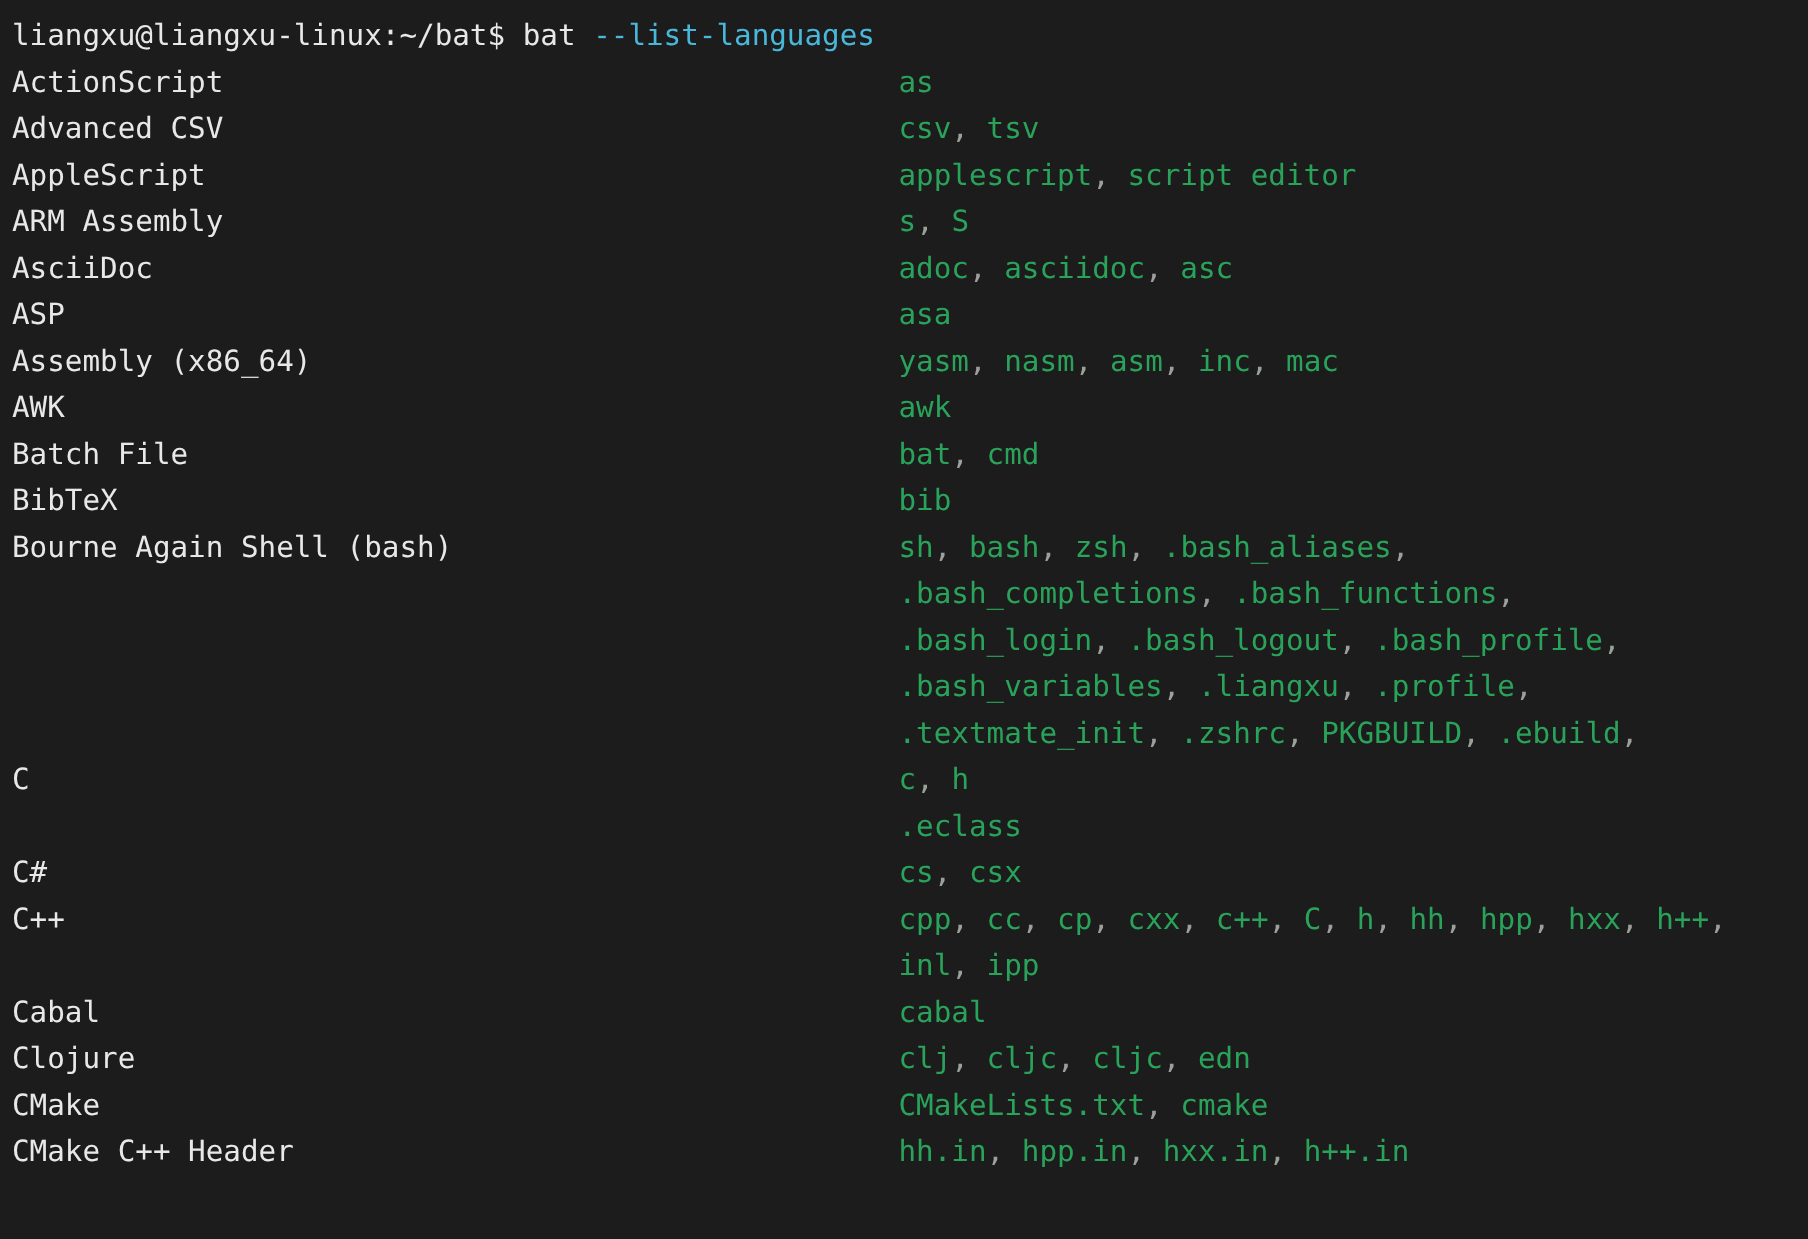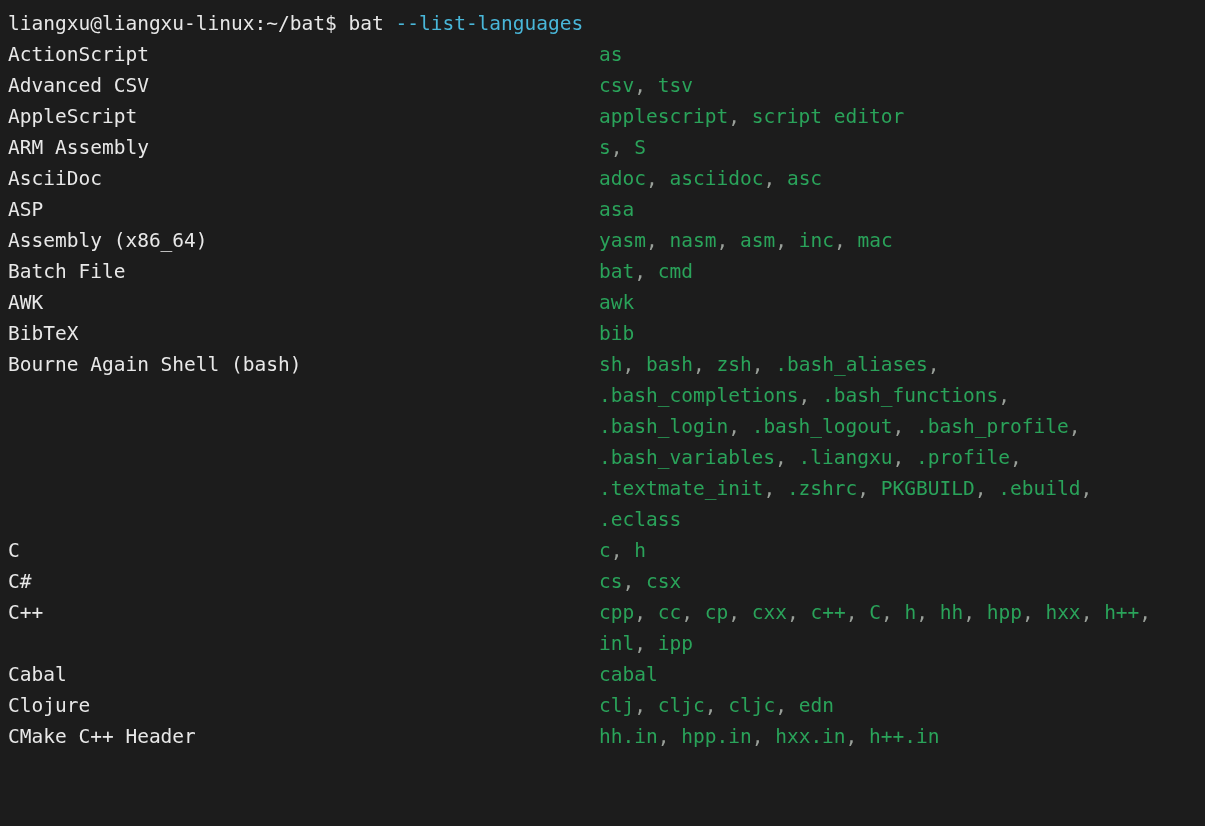--- a/index.html
+++ b/index.html
@@ -55,31 +55,32 @@
   <div class="prompt-line"><span class="prompt-user">liangxu@liangxu-linux:~/bat$ </span><span class="prompt-cmd">bat </span><span class="prompt-flag">--list-languages</span></div>
 
   <div id="lang-output">
       <div class="row"><span class="name">ActionScript</span><span class="exts"><span class="ext">as</span></span></div>
       <div class="row"><span class="name">Advanced CSV</span><span class="exts"><span class="ext">csv</span><span class="sep">,</span><span class="sep"> </span><span class="ext">tsv</span></span></div>
       <div class="row"><span class="name">AppleScript</span><span class="exts"><span class="ext">applescript</span><span class="sep">,</span><span class="sep"> </span><span class="ext">script editor</span></span></div>
       <div class="row"><span class="name">ARM Assembly</span><span class="exts"><span class="ext">s</span><span class="sep">,</span><span class="sep"> </span><span class="ext">S</span></span></div>
       <div class="row"><span class="name">AsciiDoc</span><span class="exts"><span class="ext">adoc</span><span class="sep">,</span><span class="sep"> </span><span class="ext">asciidoc</span><span class="sep">,</span><span class="sep"> </span><span class="ext">asc</span></span></div>
       <div class="row"><span class="name">ASP</span><span class="exts"><span class="ext">asa</span></span></div>
       <div class="row"><span class="name">Assembly (x86_64)</span><span class="exts"><span class="ext">yasm</span><span class="sep">,</span><span class="sep"> </span><span class="ext">nasm</span><span class="sep">,</span><span class="sep"> </span><span class="ext">asm</span><span class="sep">,</span><span class="sep"> </span><span class="ext">inc</span><span class="sep">,</span><span class="sep"> </span><span class="ext">mac</span></span></div>
+      <div class="row"><span class="name">AWK</span><span class="exts"><span class="ext">awk</span></span></div>
       <div class="row"><span class="name">Batch File</span><span class="exts"><span class="ext">bat</span><span class="sep">,</span><span class="sep"> </span><span class="ext">cmd</span></span></div>
-      <div class="row"><span class="name">AWK</span><span class="exts"><span class="ext">awk</span></span></div>
       <div class="row"><span class="name">BibTeX</span><span class="exts"><span class="ext">bib</span></span></div>
       <div class="row"><span class="name">Bourne Again Shell (bash)</span><span class="exts"><span class="ext">sh</span><span class="sep">,</span><span class="sep"> </span><span class="ext">bash</span><span class="sep">,</span><span class="sep"> </span><span class="ext">zsh</span><span class="sep">,</span><span class="sep"> </span><span class="ext">.bash_aliases</span><span class="sep">,</span></span></div>
       <div class="row"><span class="name"></span><span class="exts"><span class="ext">.bash_completions</span><span class="sep">,</span><span class="sep"> </span><span class="ext">.bash_functions</span><span class="sep">,</span></span></div>
       <div class="row"><span class="name"></span><span class="exts"><span class="ext">.bash_login</span><span class="sep">,</span><span class="sep"> </span><span class="ext">.bash_logout</span><span class="sep">,</span><span class="sep"> </span><span class="ext">.bash_profile</span><span class="sep">,</span></span></div>
       <div class="row"><span class="name"></span><span class="exts"><span class="ext">.bash_variables</span><span class="sep">,</span><span class="sep"> </span><span class="ext">.liangxu</span><span class="sep">,</span><span class="sep"> </span><span class="ext">.profile</span><span class="sep">,</span></span></div>
       <div class="row"><span class="name"></span><span class="exts"><span class="ext">.textmate_init</span><span class="sep">,</span><span class="sep"> </span><span class="ext">.zshrc</span><span class="sep">,</span><span class="sep"> </span><span class="ext">PKGBUILD</span><span class="sep">,</span><span class="sep"> </span><span class="ext">.ebuild</span><span class="sep">,</span></span></div>
+      <div class="row"><span class="name">C</span><span class="exts"><span class="ext">c</span><span class="sep">,</span><span class="sep"> </span><span class="ext">h</span></span></div>
       <div class="row"><span class="name"></span><span class="exts"><span class="ext">.eclass</span></span></div>
-      <div class="row"><span class="name">C</span><span class="exts"><span class="ext">c</span><span class="sep">,</span><span class="sep"> </span><span class="ext">h</span></span></div>
       <div class="row"><span class="name">C#</span><span class="exts"><span class="ext">cs</span><span class="sep">,</span><span class="sep"> </span><span class="ext">csx</span></span></div>
       <div class="row"><span class="name">C++</span><span class="exts"><span class="ext">cpp</span><span class="sep">,</span><span class="sep"> </span><span class="ext">cc</span><span class="sep">,</span><span class="sep"> </span><span class="ext">cp</span><span class="sep">,</span><span class="sep"> </span><span class="ext">cxx</span><span class="sep">,</span><span class="sep"> </span><span class="ext">c++</span><span class="sep">,</span><span class="sep"> </span><span class="ext">C</span><span class="sep">,</span><span class="sep"> </span><span class="ext">h</span><span class="sep">,</span><span class="sep"> </span><span class="ext">hh</span><span class="sep">,</span><span class="sep"> </span><span class="ext">hpp</span><span class="sep">,</span><span class="sep"> </span><span class="ext">hxx</span><span class="sep">,</span><span class="sep"> </span><span class="ext">h++</span><span class="sep">,</span></span></div>
       <div class="row"><span class="name"></span><span class="exts"><span class="ext">inl</span><span class="sep">,</span><span class="sep"> </span><span class="ext">ipp</span></span></div>
       <div class="row"><span class="name">Cabal</span><span class="exts"><span class="ext">cabal</span></span></div>
       <div class="row"><span class="name">Clojure</span><span class="exts"><span class="ext">clj</span><span class="sep">,</span><span class="sep"> </span><span class="ext">cljc</span><span class="sep">,</span><span class="sep"> </span><span class="ext">cljc</span><span class="sep">,</span><span class="sep"> </span><span class="ext">edn</span></span></div>
+      <div class="row"><span class="name">CMake</span><span class="exts"><span class="ext">CMakeLists.txt</span><span class="sep">,</span><span class="sep"> </span><span class="ext">cmake</span></span></div>
       <div class="row"><span class="name">CMake C++ Header</span><span class="exts"><span class="ext">hh.in</span><span class="sep">,</span><span class="sep"> </span><span class="ext">hpp.in</span><span class="sep">,</span><span class="sep"> </span><span class="ext">hxx.in</span><span class="sep">,</span><span class="sep"> </span><span class="ext">h++.in</span></span></div>
     </div>
 
 </div>
 
 </body></html>

